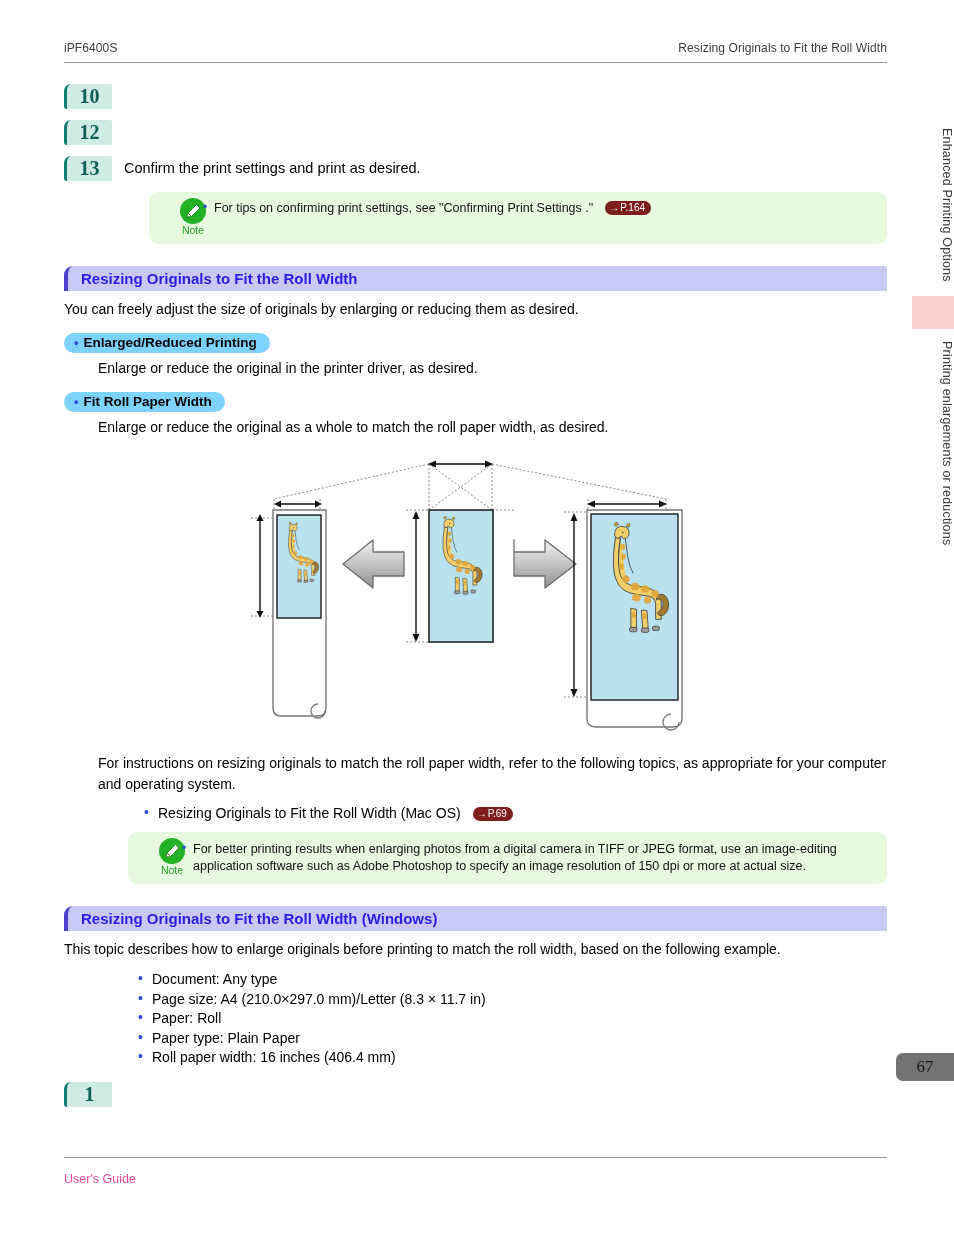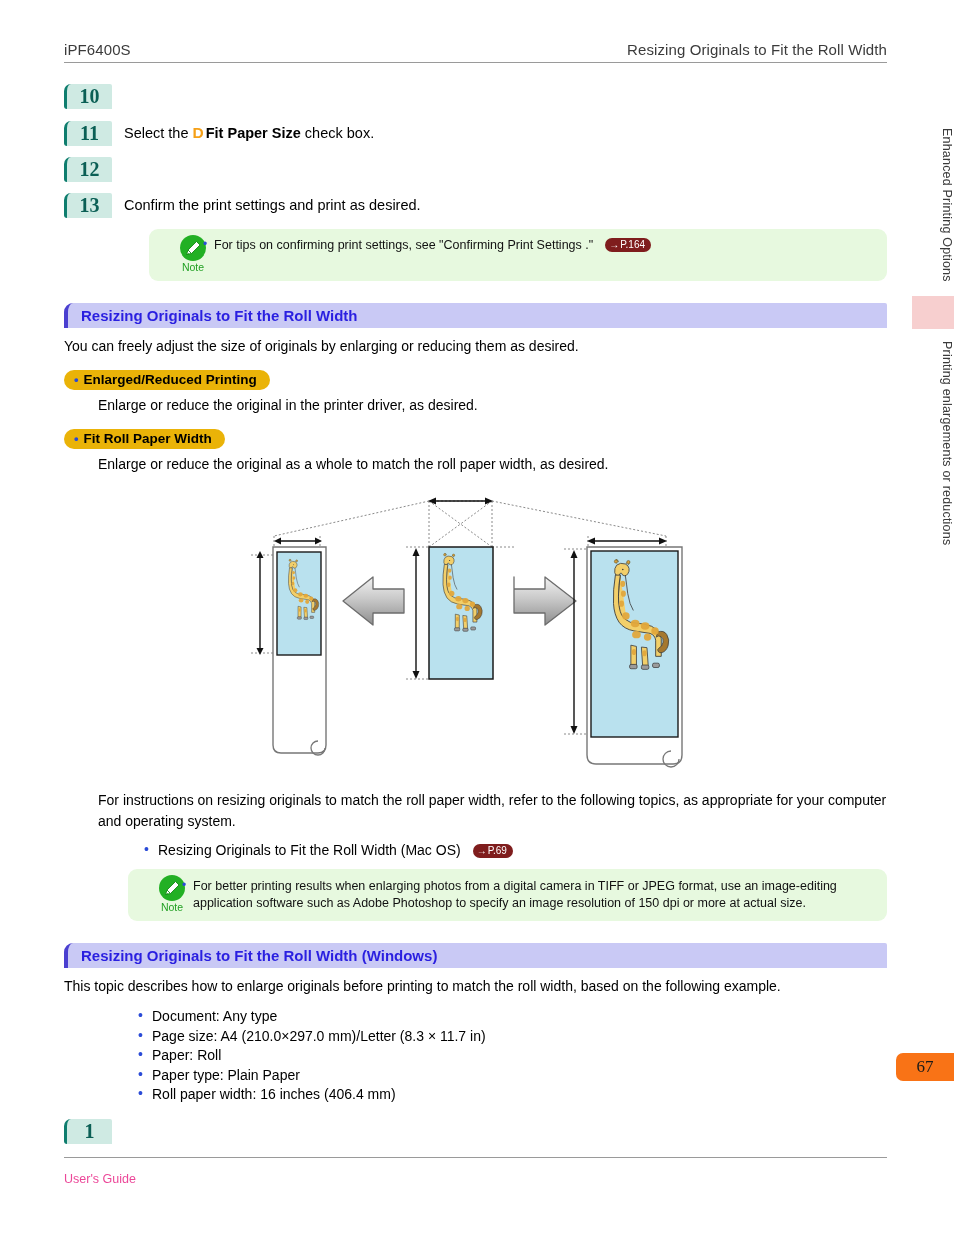--- a/index.html
+++ b/index.html
@@ -21,21 +21,21 @@
 
   
   .run-head {
     position: absolute;
     left: 64px;
     top: 41px;
     width: 823px;
     display: flex;
     justify-content: space-between;
     align-items: flex-end;
-    font-size: 15px;
+    font-size: 12px;
     color: #3b3b3b;
   }
   .run-head .left  { letter-spacing: 0.1px; }
   .run-head .right { letter-spacing: 0.1px; }
   .head-rule {
     position: absolute;
     left: 64px;
     top: 62px;
     width: 823px;
     height: 1px;
@@ -188,21 +188,21 @@
   .sec-body {
     font-size: 14px;
     line-height: 22px;
     margin-top: 7px;
     color: #000;
   }
 
   
   .pill {
     display: inline-block;
-    background: #eab308;
+    background: #7dd3fc;
     border-radius: 11px;
     padding: 2px 13px 3px 10px;
     font-size: 13.5px;
     font-weight: bold;
     color: #000;
     margin-top: 13px;
   }
   .pill .dot { color: #2a4bd7; padding-right: 5px; font-size: 13px; }
   .pill-desc {
     font-size: 14px;
@@ -269,21 +269,21 @@
     width: 42px;
     height: 33px;
     background: #f7cfcf;
   }
   .page-num {
     position: absolute;
     right: 0;
     top: 1053px;
     width: 58px;
     height: 28px;
-    background: #f97316;
+    background: #737373;
     border-top-left-radius: 7px;
     border-bottom-left-radius: 7px;
     font-family: "Liberation Serif", serif;
     font-size: 17px;
     color: #1a1a1a;
     text-align: center;
     line-height: 28px;
   }
 </style>
 </head>
@@ -306,26 +306,20 @@
   </div>
 
   <div class="page-num">67</div>
 
   <div class="content">
 
     <div class="step">
       <div class="step-badge">10</div>
     </div>
 
-    <div class="step">
-      <div class="step-badge">11</div>
-      <div class="step-text">
-        <span>Select the </span><span class="tag">D</span><b>Fit Paper Size</b><span> check box.</span>
-      </div>
-    </div>
 
     <div class="step">
       <div class="step-badge">12</div>
     </div>
 
     <div class="step">
       <div class="step-badge">13</div>
       <div class="step-text">
         <span>Confirm the print settings and print as desired.</span>
       </div>

